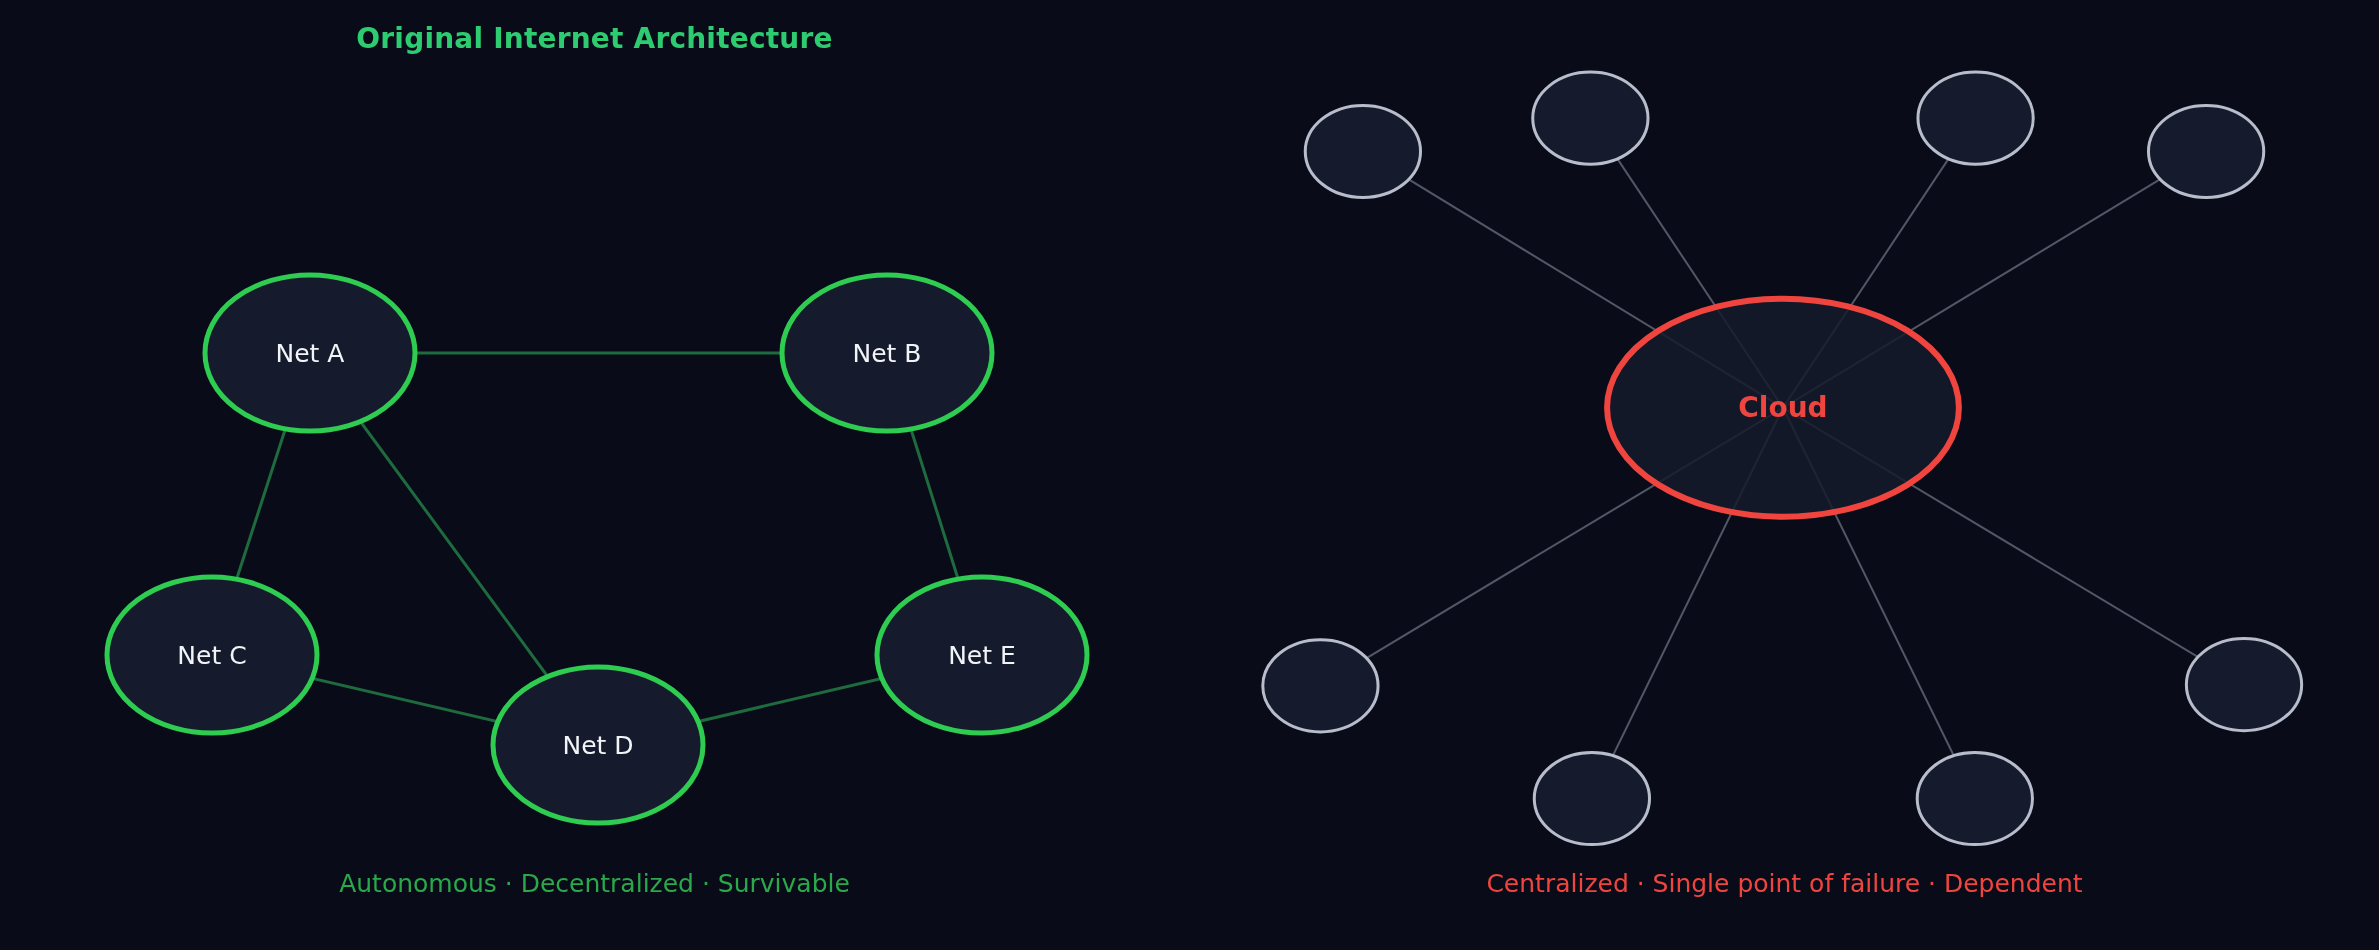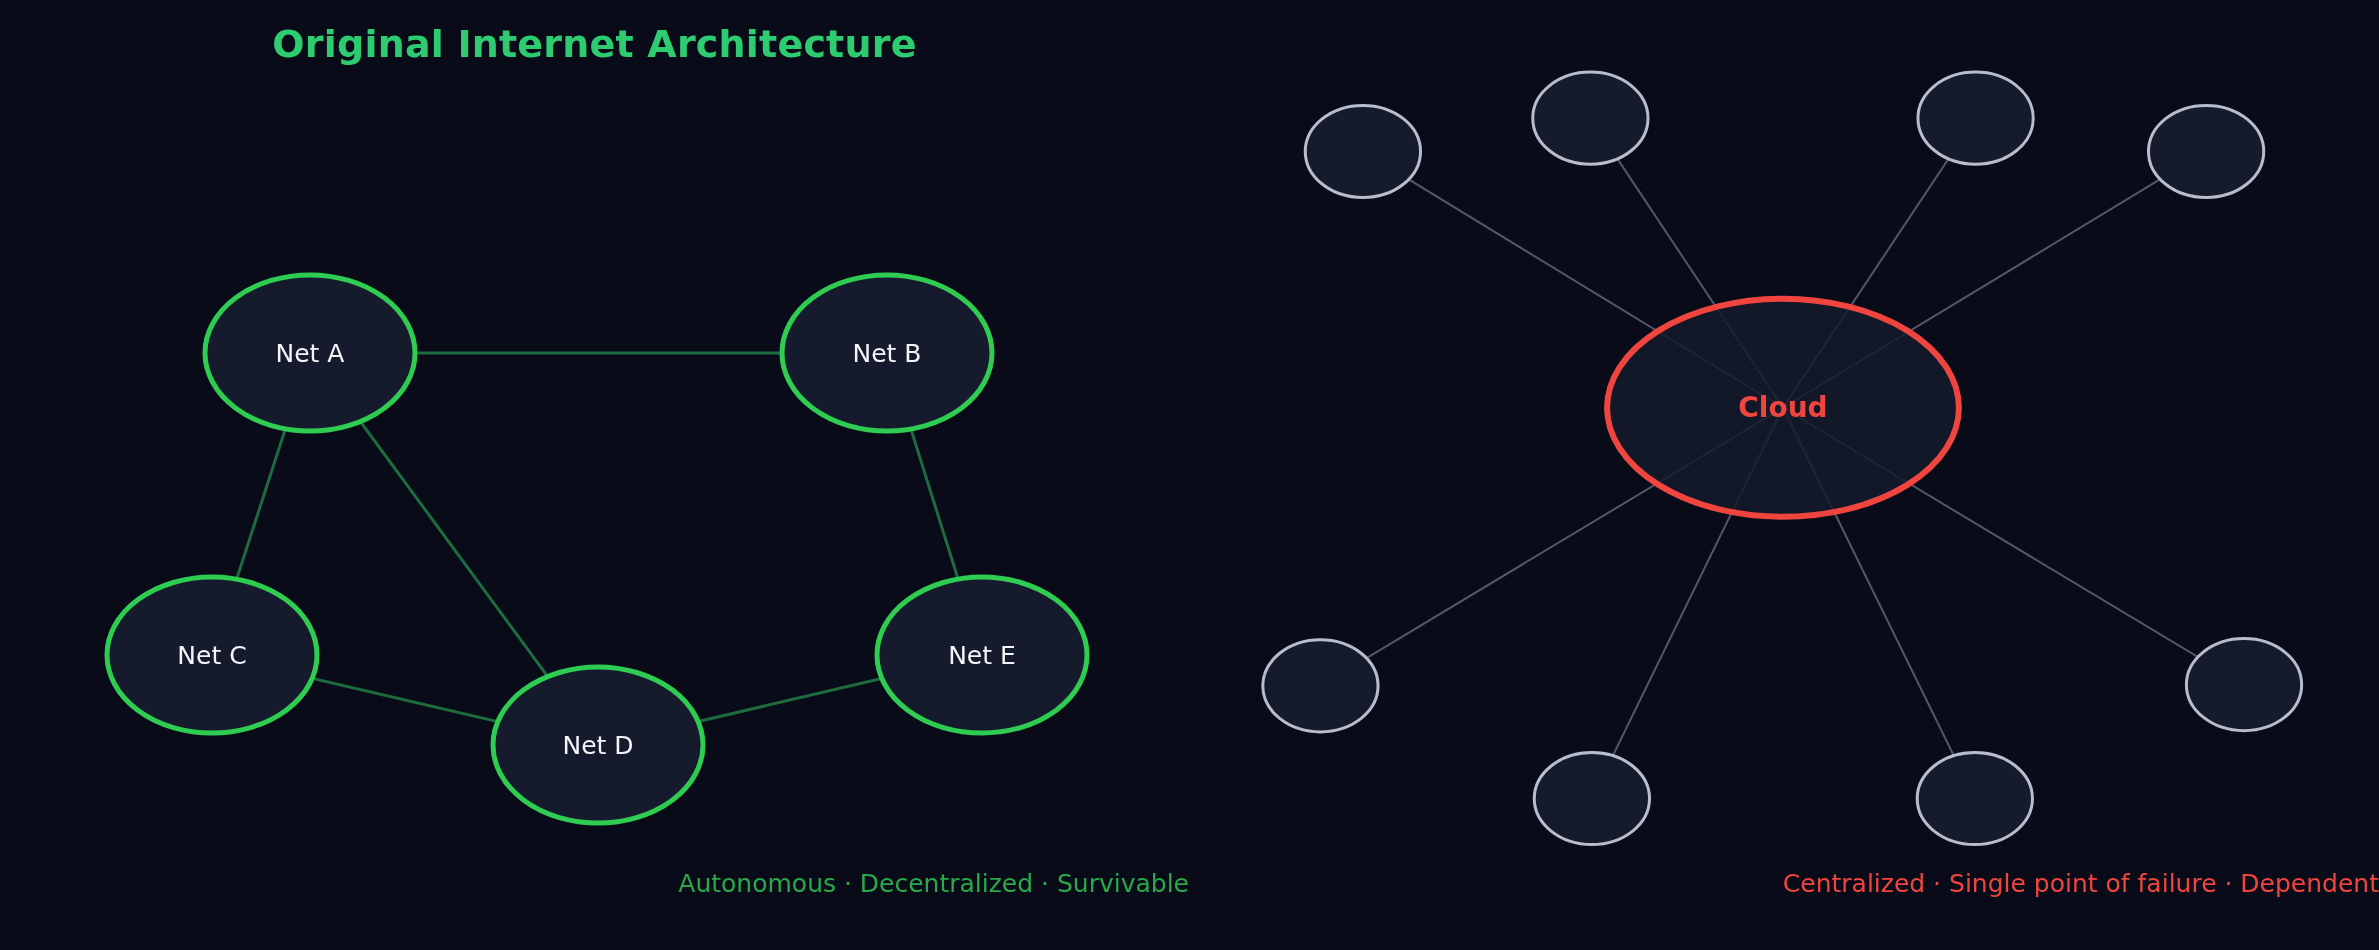--- a/index.html
+++ b/index.html
@@ -28,34 +28,34 @@
   }
   #panel-left  { left: 0; }
   #panel-right { left: 1190px; }
 
   .panel-title {
     position: absolute;
     left: 0;
     top: 22px;
     width: 100%;
     text-align: center;
-    font-size: 38px;
+    font-size: 28px;
     font-weight: bold;
     letter-spacing: 0.2px;
     white-space: nowrap;
   }
   #title-left  { color: #2ecc71; }
   #title-right { color: #f0453f; }
 
   .panel-caption {
     position: absolute;
     left: 0;
     bottom: 52px;
     width: 100%;
-    text-align: right;
+    text-align: center;
     font-size: 25px;
     font-weight: normal;
     white-space: nowrap;
   }
   #caption-left  { color: #2aa84a; }
   #caption-right { color: #f0453f; }
 
   .graph-svg {
     position: absolute;
     left: 0;

